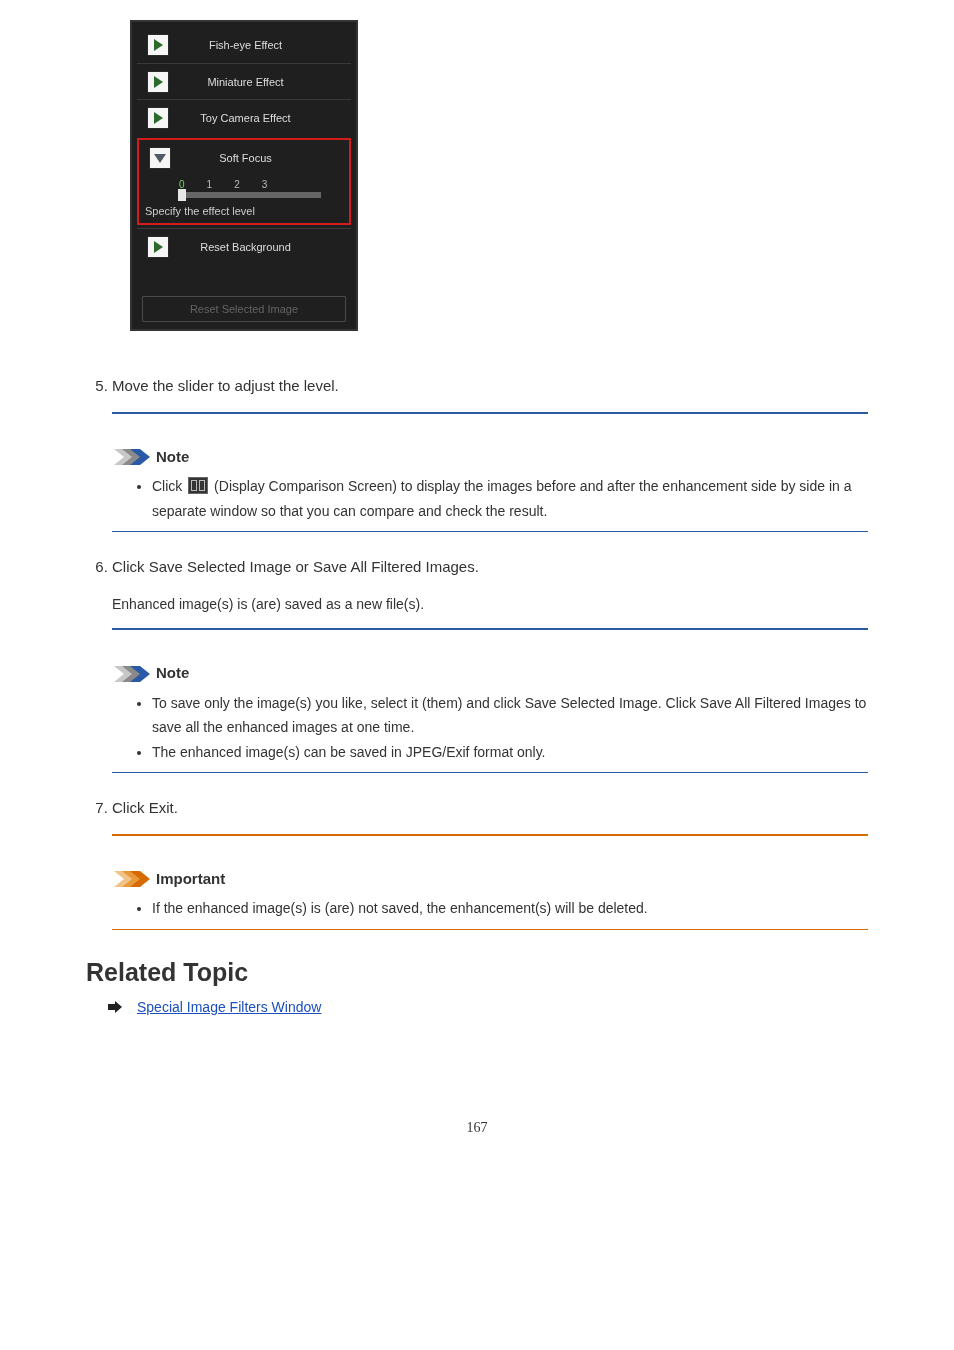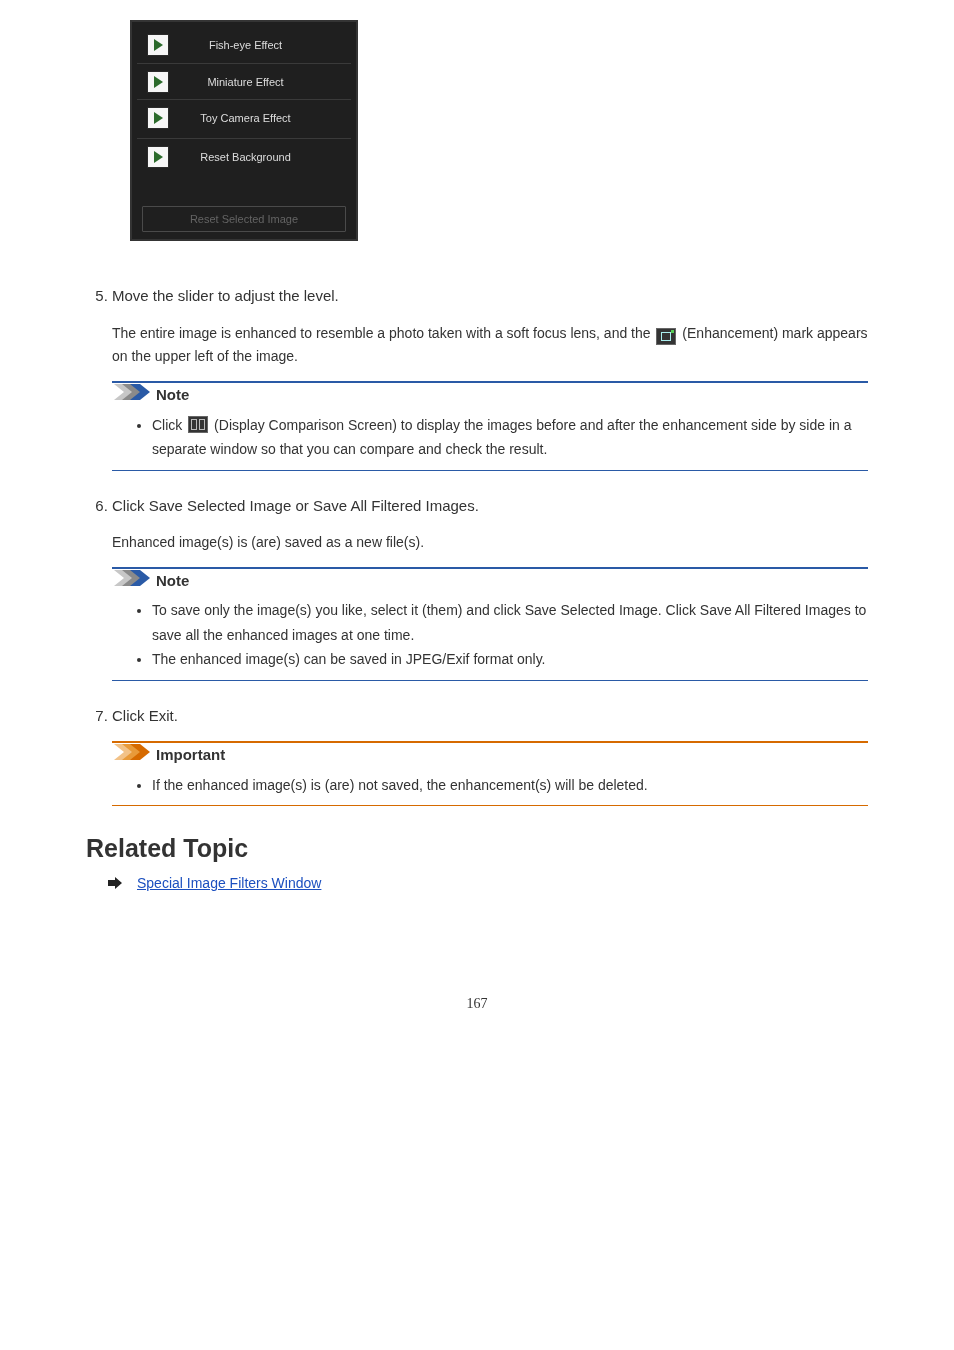--- a/index.html
+++ b/index.html
@@ -27,21 +27,21 @@
 ol.steps > li::marker { font-size: 15px; }
 .step-title { margin-bottom: 14px; }
 .step-body { font-size: 14px; line-height: 1.7; }
 .bold { font-weight: normal; }
 .icon-inline { display: inline-flex; align-items: center; justify-content: center; width: 20px; height: 17px; background: #343434; border: 1px solid #666; vertical-align: -3px; margin: 0 2px; position: relative; }
 .icon-enh { width: 10px; height: 9px; border: 1px solid #aee; }
 .icon-enh::after { content: ""; position: absolute; right: 1px; top: 1px; width: 3px; height: 3px; background: #5c5; }
 .icon-split-left { position: absolute; left: 2px; top: 2px; width: 6px; height: 11px; border: 1px solid #bbb; }
 .icon-split-right { position: absolute; right: 2px; top: 2px; width: 6px; height: 11px; border: 1px solid #bbb; }
 .callout { margin-top: 12px; border-top: 2px solid #2a5aa6; border-bottom: 1px solid #2a5aa6; padding-bottom: 8px; }
-.callout-head { display: flex; align-items: flex-start; padding: 1px 0 6px 2px; }
+.callout-head { display: flex; align-items: center; padding: 12px 0 6px 2px; margin-top: 20px; }
 .chev { display: flex; margin-right: 6px; }
 .chev span { margin-left: -12px; }
 .chev span:first-child { margin-left: 0; }
 .chev svg { display: block; }
 .callout-title { font-weight: bold; font-size: 15px; }
 .callout ul { list-style: disc; padding-left: 40px; font-size: 14px; line-height: 1.75; }
 .callout.important { border-top-color: #d66a00; border-bottom-color: #d66a00; }
 .related-h { font-weight: bold; font-size: 25px; margin: 28px 0 12px 0; }
 .related-row { display: flex; align-items: center; gap: 15px; padding-left: 22px; font-size: 14px; }
 .arrow-blk { width: 14px; height: 14px; display: inline-flex; align-items: center; justify-content: center; }
@@ -68,43 +68,56 @@
           </span>
         <span class="eff-label">Miniature Effect</span>
       </div>
       <div class="eff-row">
         <span class="tri-wrap">
             <span class="tri-right"></span>
           </span>
         <span class="eff-label">Toy Camera Effect</span>
       </div>
 
+      <div class="soft-block">
+        <div class="eff-row">
+          <span class="tri-wrap">
+              <span class="tri-down"></span>
+            </span>
+          <span class="eff-label">Soft Focus</span>
+        </div>
+        <div class="slider-row">
+          <span class="num-active">0</span>
+          <span>1</span>
+          <span>2</span>
+          <span>3</span>
+        </div>
+        <div class="slider-track">
+          <div class="slider-thumb"></div>
+        </div>
+        <div class="slider-caption">Specify the effect level</div>
+      </div>
 
       <div class="blur-row">
         <span class="tri-wrap">
             <span class="tri-right"></span>
           </span>
         <span class="eff-label">Reset Background</span>
       </div>
 
       <div class="reset-btn">
         <span>Reset Selected Image</span>
       </div>
     </div>
   </div>
 
   <ol class="steps" start="5">
 
     <li>
       <div class="step-title">Move the slider to adjust the level.</div>
-      <div class="step-body">
-        <span>The entire image is enhanced to resemble a photo taken with a soft focus lens, and the </span><span class="icon-inline">
-            <span class="icon-enh"></span>
-          </span><span> (Enhancement) mark appears on the upper left of the image.</span>
-      </div>
 
       <div class="callout">
         <div class="callout-head">
           <span class="chev">
             <span>
                 <svg width="20" height="16">
                   <polygon points="0,0 10,0 20,8 10,16 0,16 10,8" fill="#c7c7c7"></polygon>
                 </svg>
               </span>
             <span>

